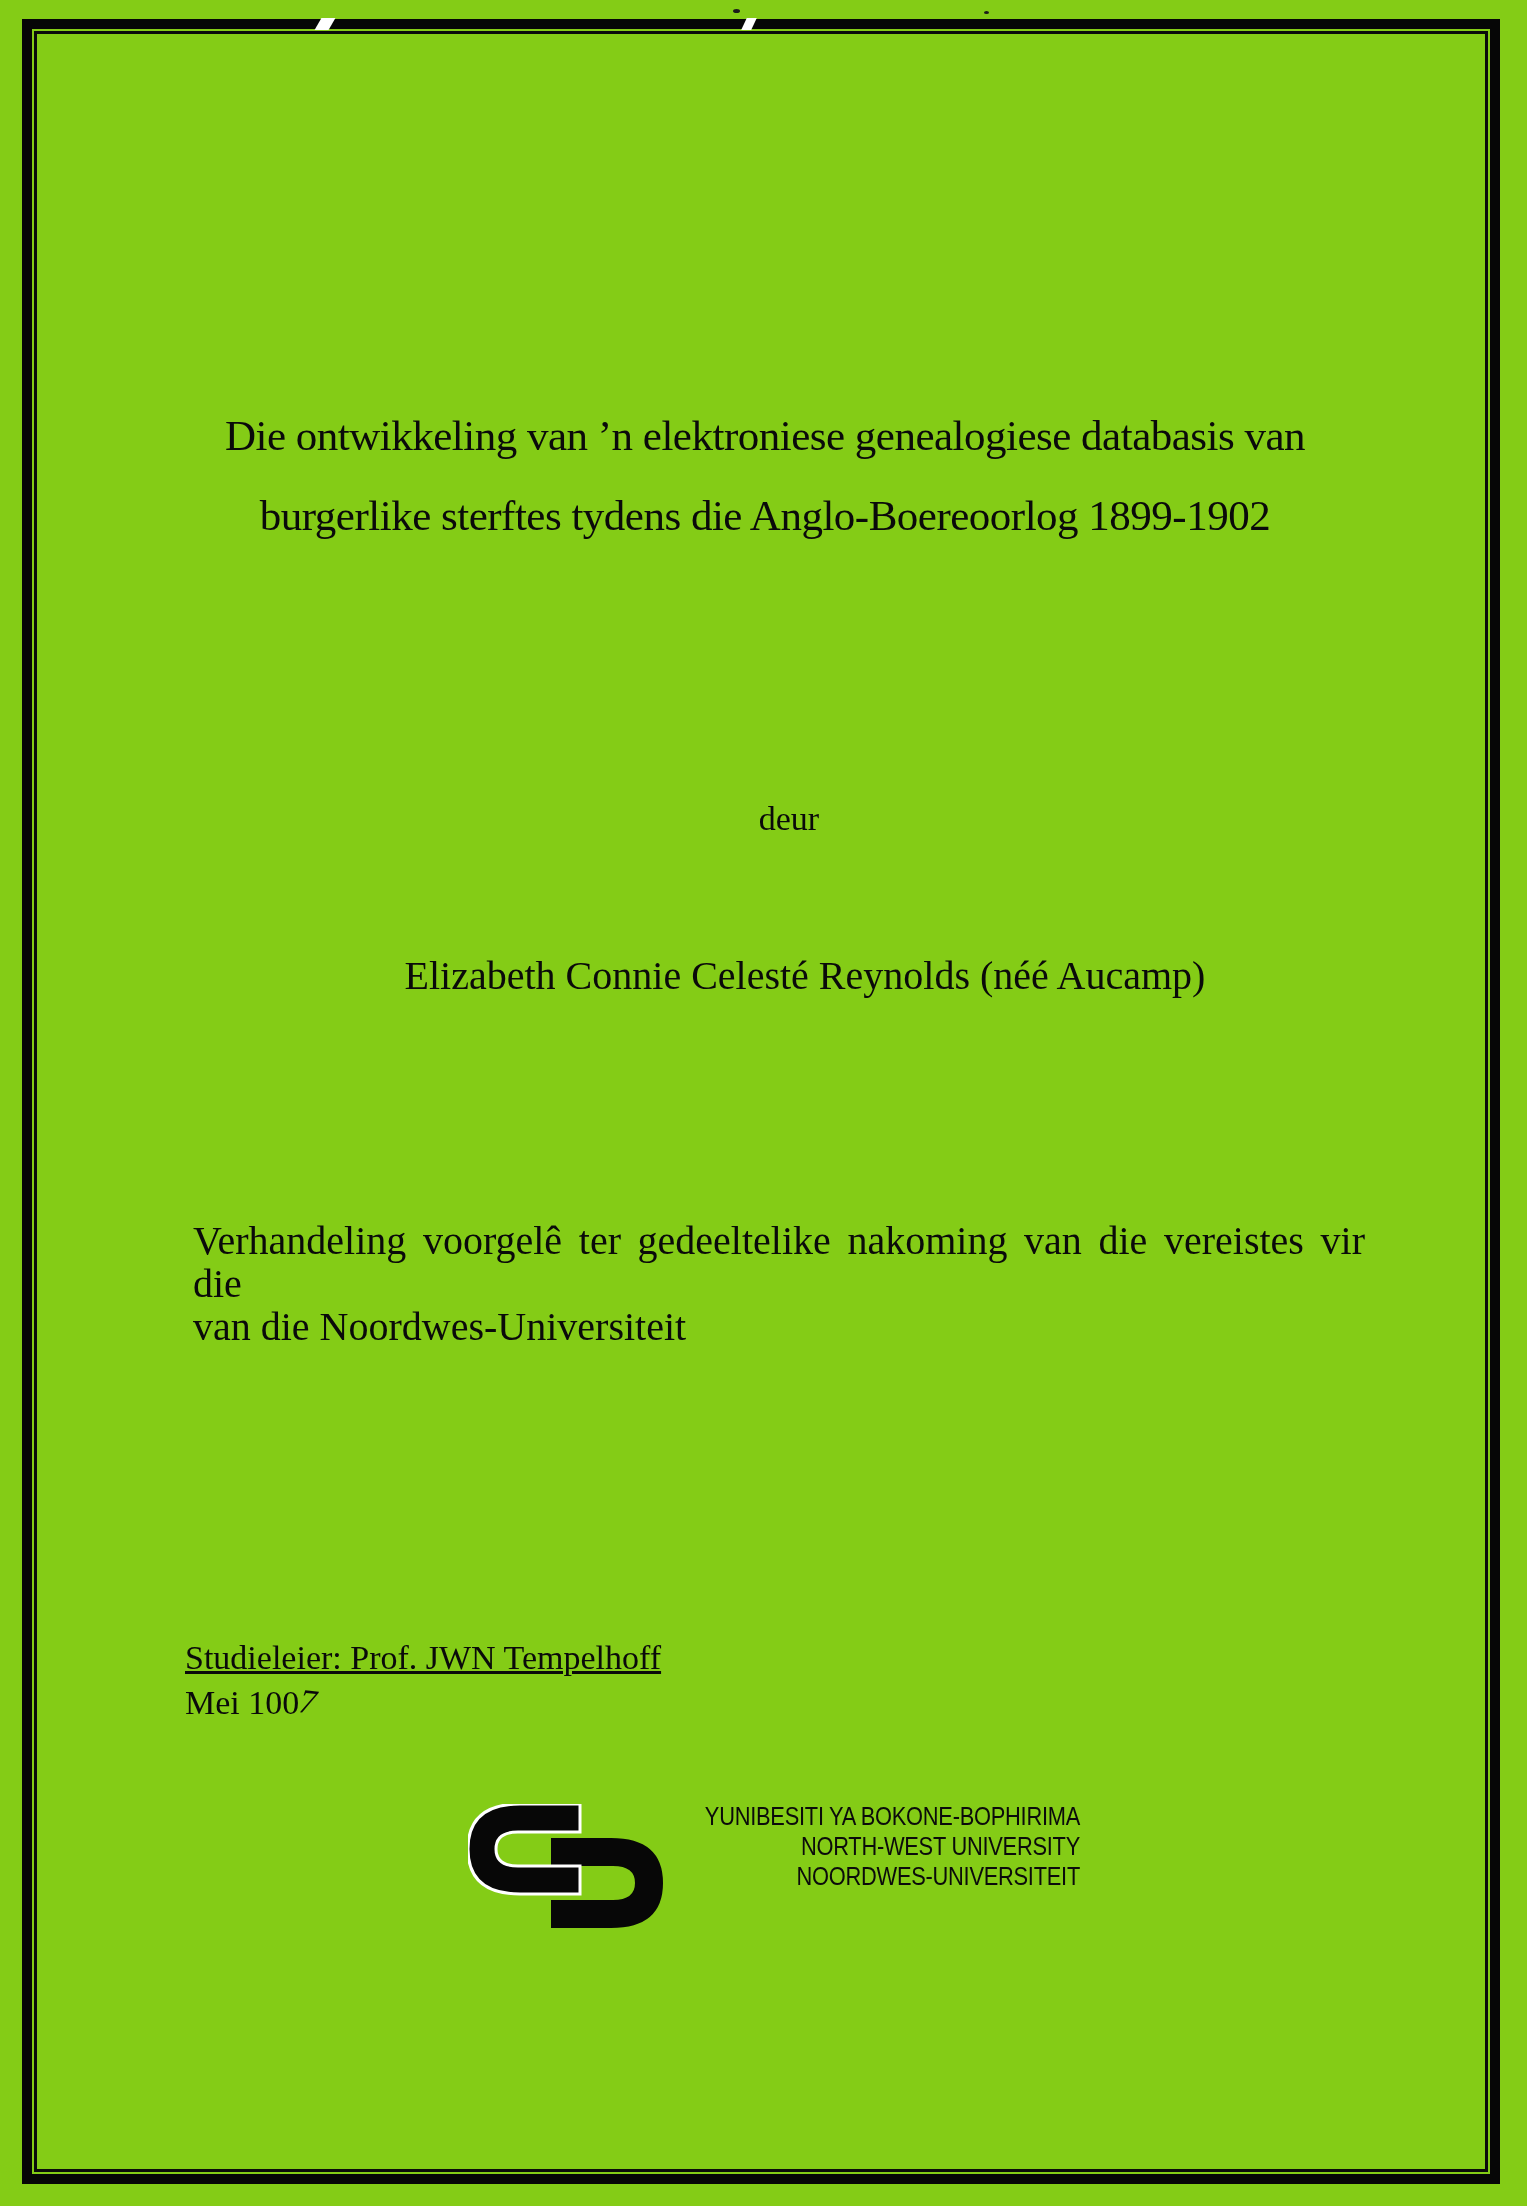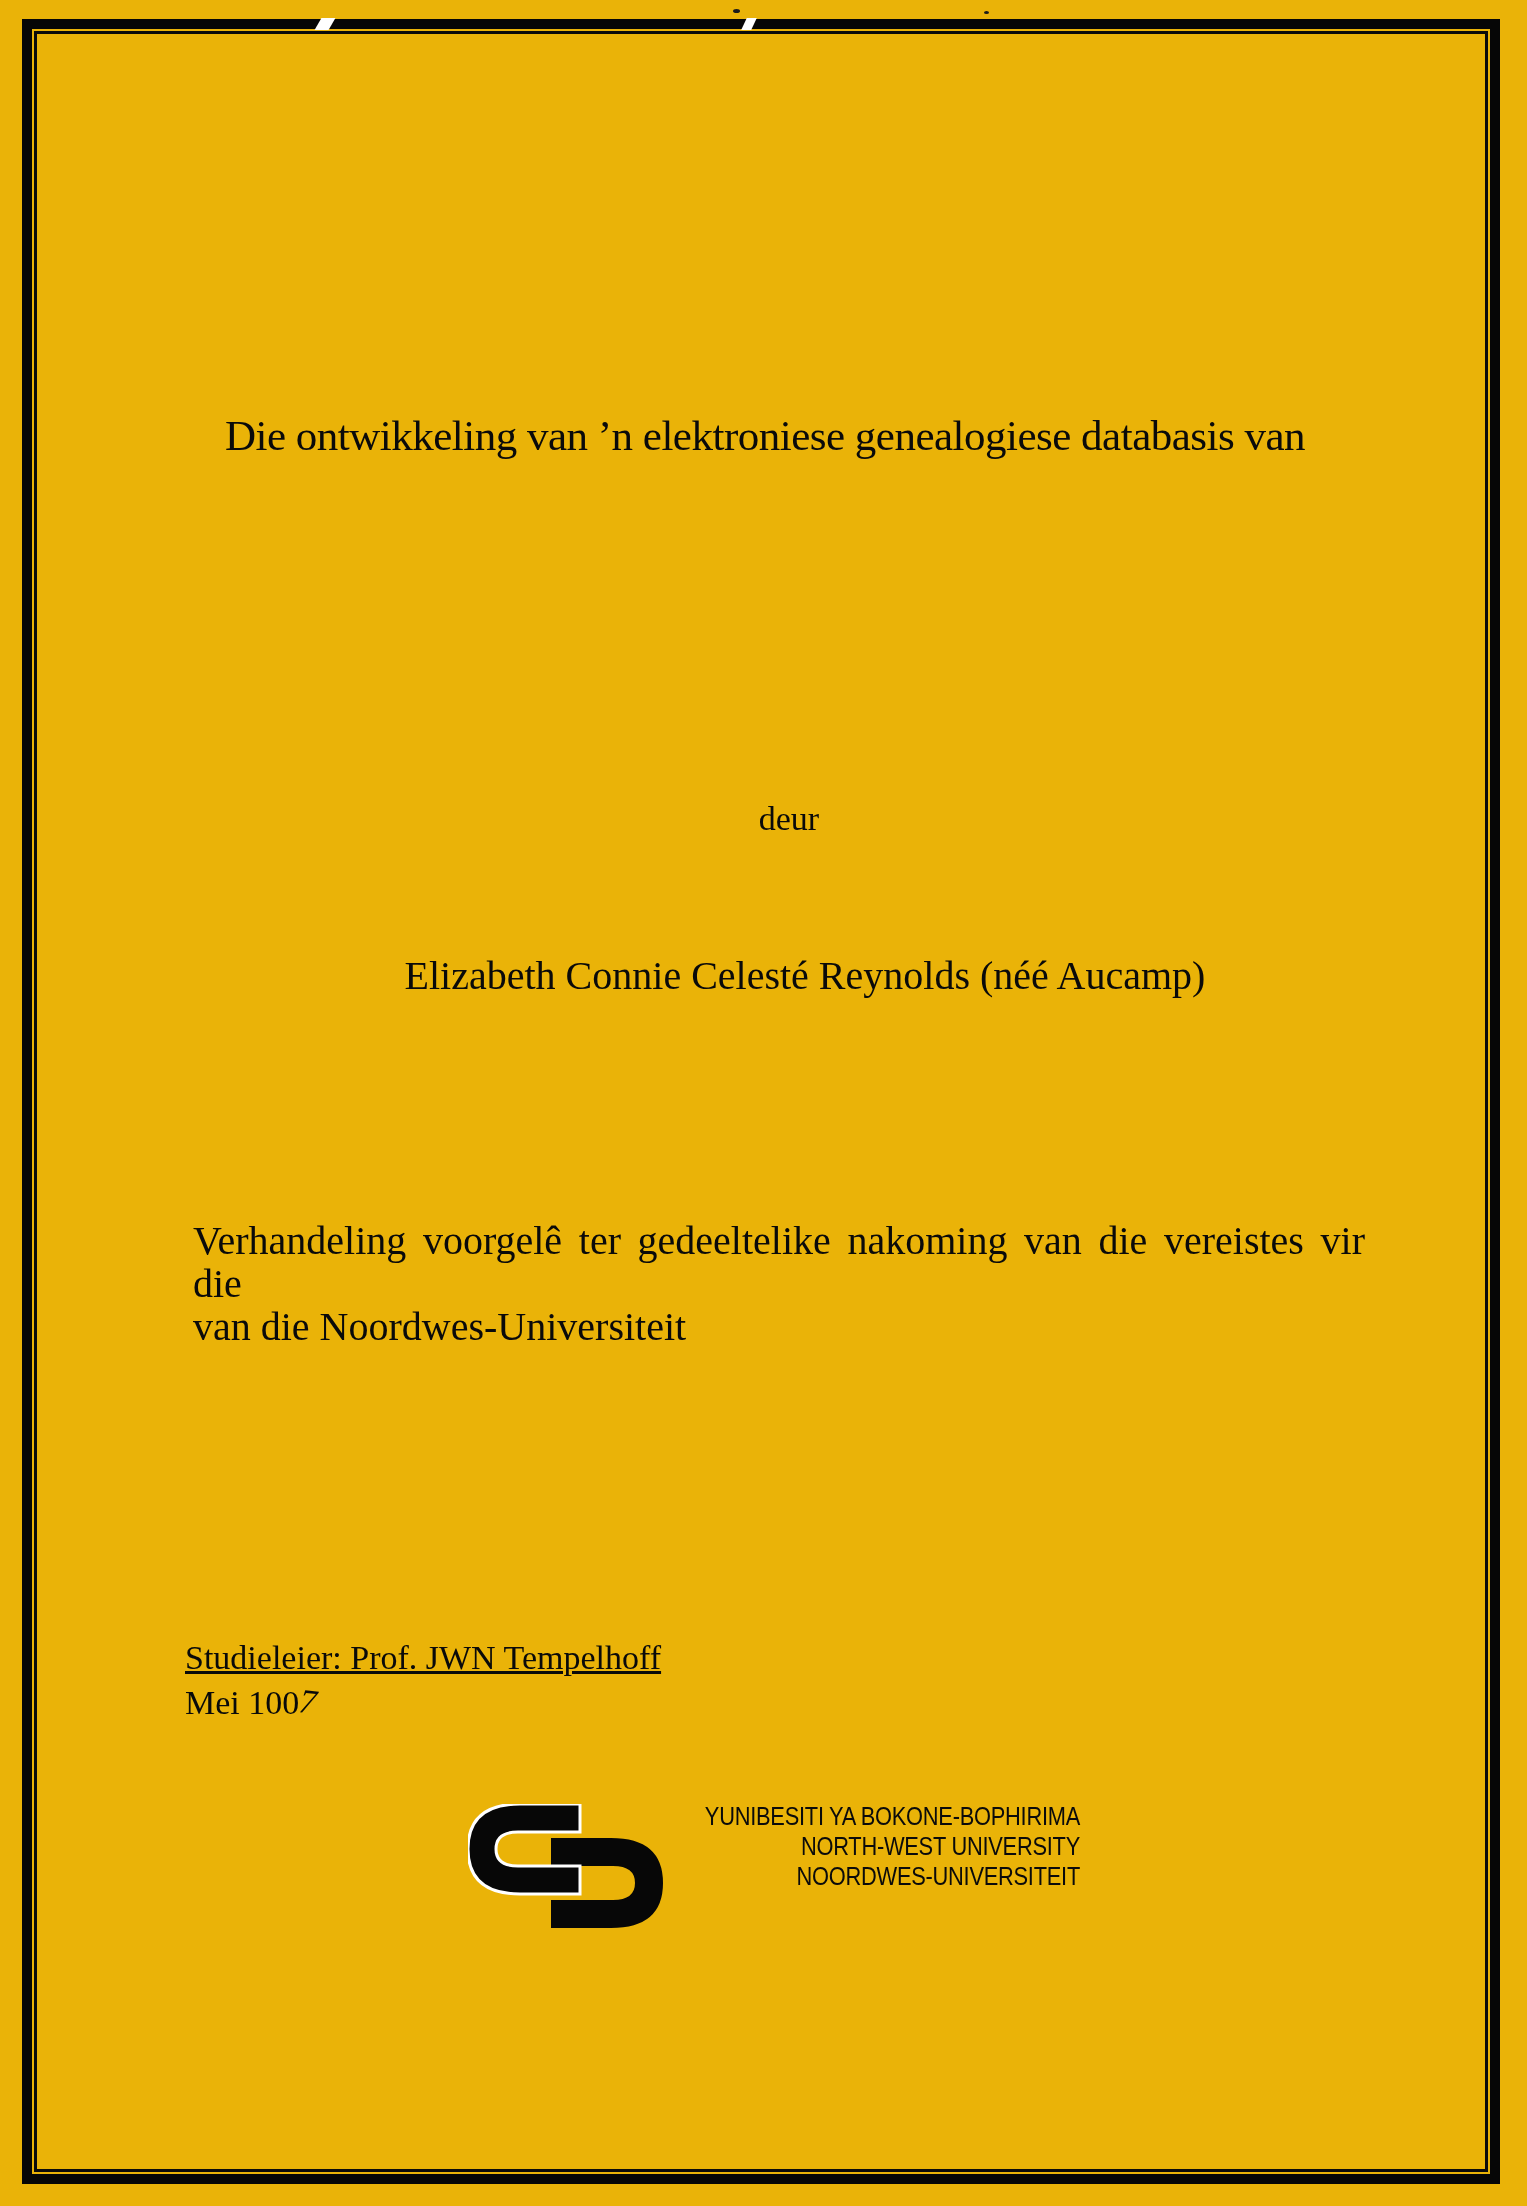--- a/index.html
+++ b/index.html
@@ -1,20 +1,20 @@
 <!DOCTYPE html>
 <html><head>
 <meta charset="utf-8">
 <style>
   html,body { margin:0; padding:0; background:#8a8a8a; }
   .page {
     position: relative;
     width: 1527px; height: 2206px;
     margin: 0 auto;
-    background: #eab308;
+    background: #84cc16;
     font-family: "Liberation Serif", "DejaVu Serif", serif;
     color: #0a0a0a;
     overflow: hidden;
   }
   
   .frame-outer {
     position: absolute;
     left: 22px; top: 19px; right: 27px; bottom: 22px;
     border: 10px solid #060606;
   }
@@ -99,20 +99,21 @@
     <div class="frame-inner"></div>
   </div>
 
   <div class="notch" style="left:318px; top:18px; width:14px; height:12px; transform:skewX(-30deg);"></div>
   <div class="notch" style="left:744px; top:18px; width:10px; height:12px; transform:skewX(-25deg);"></div>
   <div class="speck" style="left:733px; top:9px; width:7px; height:4px;"></div>
   <div class="speck" style="left:984px; top:11px; width:5px; height:3px;"></div>
 
   <div class="abs title-block">
     <div>Die ontwikkeling van ’n elektroniese genealogiese databasis van</div>
+    <div>burgerlike sterftes tydens die Anglo-Boereoorlog 1899-1902</div>
   </div>
 
   <div class="abs author-line">Elizabeth Connie Celesté Reynolds (néé Aucamp)</div>
 
   <div class="abs byline">deur</div>
 
   <div class="abs statement">
     <div class="stmt-line1">Verhandeling voorgelê ter gedeeltelike nakoming van die vereistes vir die</div>
     <div>van die Noordwes-Universiteit</div>
   </div>

